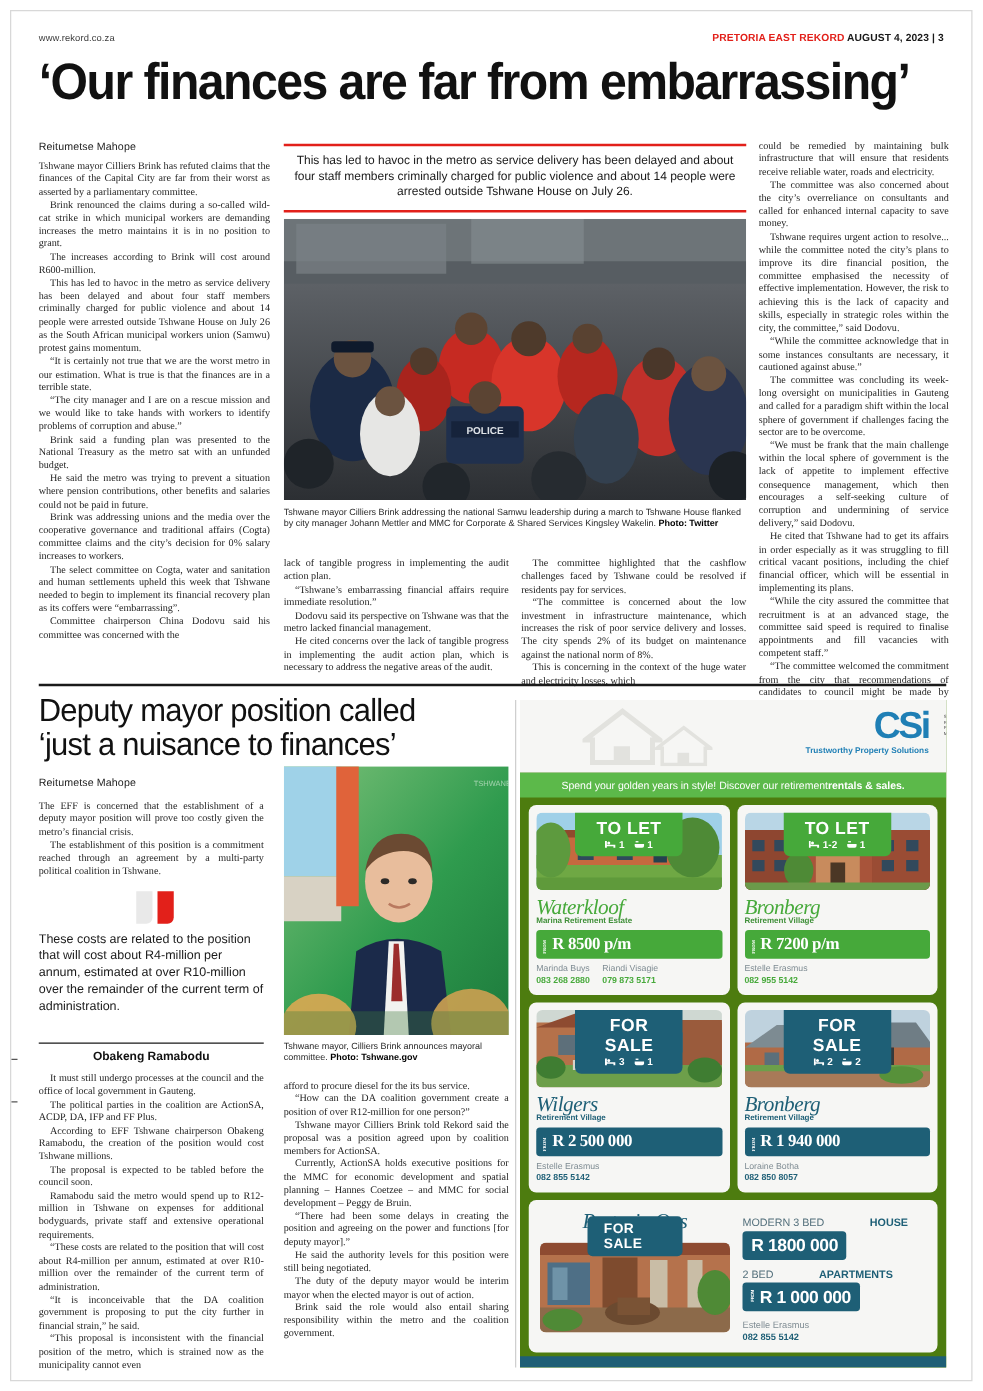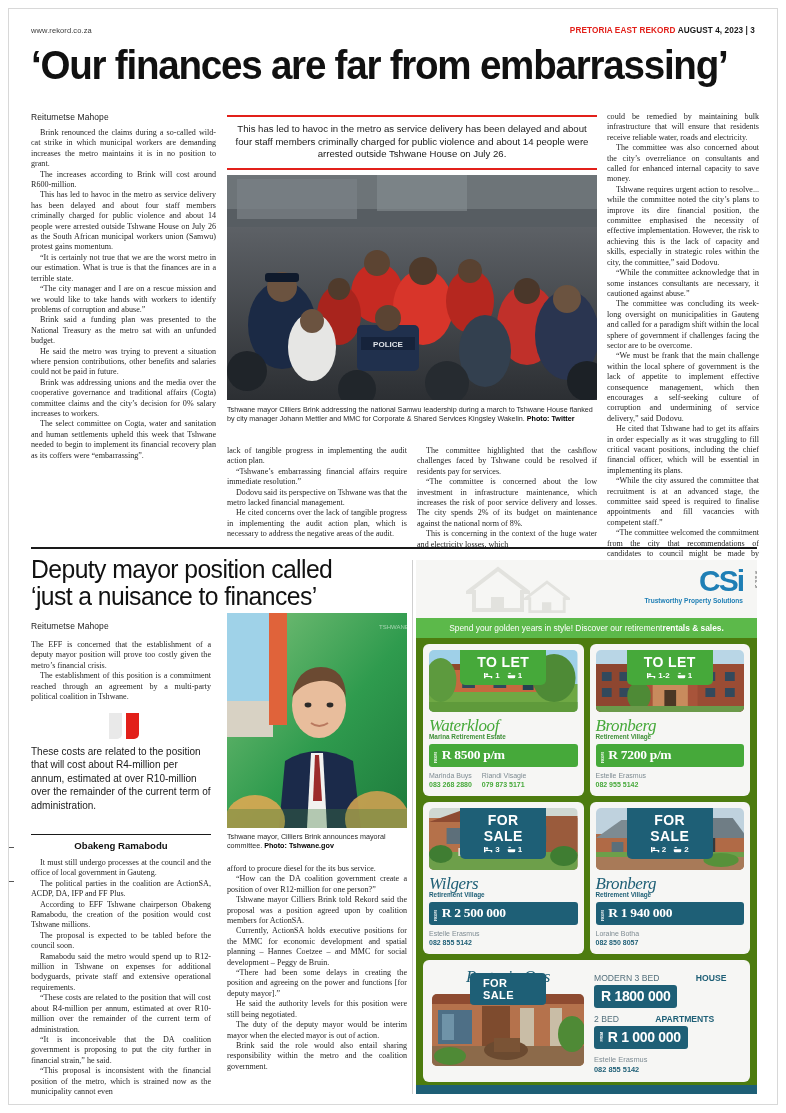--- a/index.html
+++ b/index.html
@@ -269,29 +269,31 @@
       <span class="pub">PRETORIA EAST REKORD</span>
       <span>AUGUST 4, 2023  |  3</span>
     </div>
   </div>
 
   <div class="main-head">‘Our finances are far from embarrassing’</div>
 
   <div id="s1-c1">
     <div class="byline">Reitumetse Mahope</div>
     <div class="col-text">
+      <p class="noind">Tshwane mayor Cilliers Brink has refuted claims that the finances of the Capital City are far from their worst as asserted by a parliamentary committee.</p>
       <p>Brink renounced the claims during a so-called wild-cat strike in which municipal workers are demanding increases the metro maintains it is in no position to grant.</p>
       <p>The increases according to Brink will cost around R600-million.</p>
       <p>This has led to havoc in the metro as service delivery has been delayed and about four staff members criminally charged for public violence and about 14 people were arrested outside Tshwane House on July 26 as the South African municipal workers union (Samwu) protest gains momentum.</p>
       <p>“It is certainly not true that we are the worst metro in our estimation. What is true is that the finances are in a terrible state.</p>
       <p>“The city manager and I are on a rescue mission and we would like to take hands with workers to identify problems of corruption and abuse.”</p>
       <p>Brink said a funding plan was presented to the National Treasury as the metro sat with an unfunded budget.</p>
       <p>He said the metro was trying to prevent a situation where pension contributions, other benefits and salaries could not be paid in future.</p>
       <p>Brink was addressing unions and the media over the cooperative governance and traditional affairs (Cogta) committee claims and the city’s decision for 0% salary increases to workers.</p>
       <p>The select committee on Cogta, water and sanitation and human settlements upheld this week that Tshwane needed to begin to implement its financial recovery plan as its coffers were “embarrassing”.</p>
+      <p>Committee chairperson China Dodovu said his committee was concerned with the</p>
     </div>
   </div>
 
   <div class="pullquote">This has led to havoc in the metro as service delivery has been delayed and about four staff members criminally charged for public violence and about 14 people were arrested outside Tshwane House on July 26.</div>
 
   <div class="photo1">
     <svg width="370" height="225" viewBox="0 0 370 225">
       <defs>
         <linearGradient id="skyg" x1="0" y1="0" x2="0" y2="1">
           <stop offset="0" stop-color="#c9cfd4"></stop>

